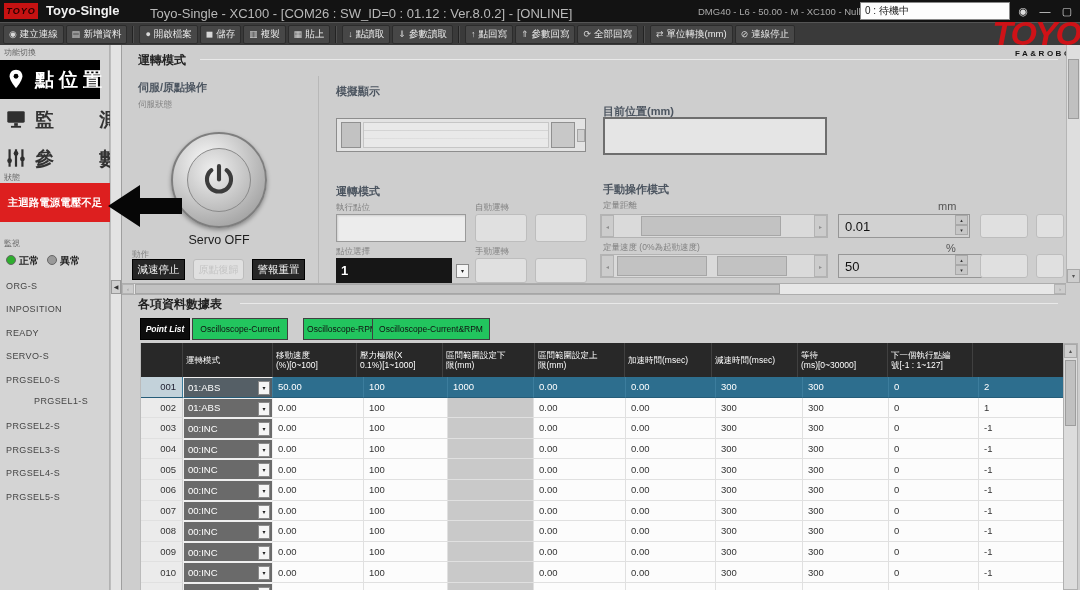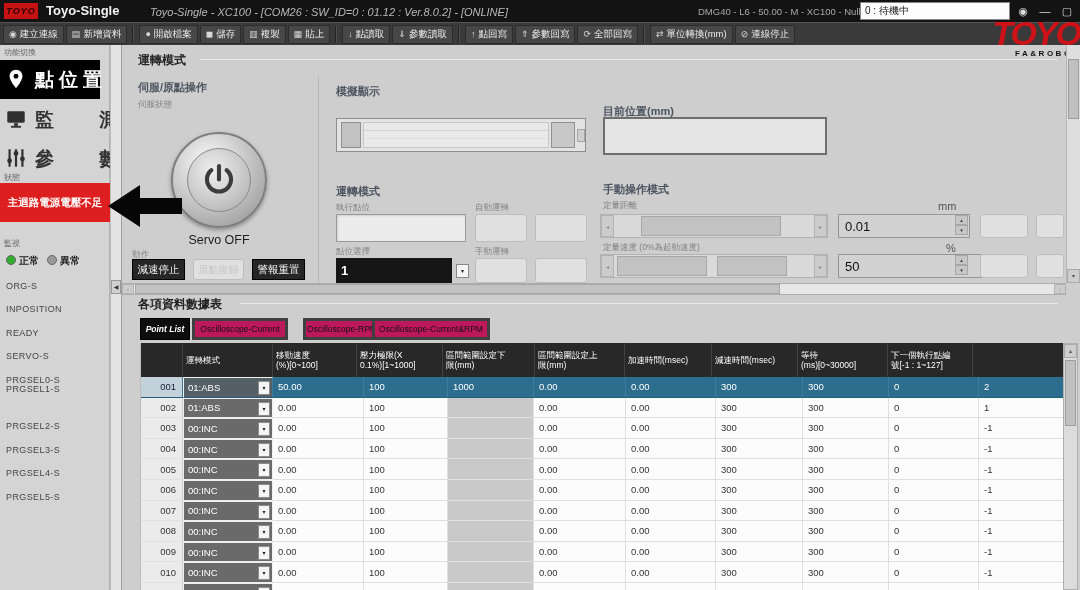--- a/index.html
+++ b/index.html
@@ -8,21 +8,21 @@
     position:relative; width:1080px; height:590px; overflow:hidden;
     font-family:"Liberation Sans", sans-serif; background:#cecece;
   }
   .abs { position:absolute; }
 
   
   .titlebar { left:0; top:0; width:1080px; height:22px; background:#131313; }
   .logo-badge { left:4px; top:3px; width:34px; height:16px; background:#c61212; color:#2a0000;
     font-size:9px; font-weight:bold; font-style:italic; text-align:center; line-height:16px; letter-spacing:1px; }
   .app-name { left:46px; top:3px; color:#f2f2f2; font-size:13px; font-weight:bold; }
-  .win-title { left:150px; top:6px; color:#b9b9b9; font-size:11px;font-style:italic; }
+  .win-title { left:150px; top:6px; color:#b9b9b9; font-size:13px; }
   .device-info { left:698px; top:6px; color:#aaaaaa; font-size:9.5px; }
   .tb-statusbox { left:860px; top:2px; width:150px; height:18px; background:#fdfdfd; border:1px solid #888;
     color:#222; font-size:10px; line-height:16px; padding-left:4px; }
   .winctl { top:3px; color:#dcdcdc; font-size:11px; width:18px; height:16px; text-align:center; line-height:16px; }
 
   
   .toolbar { left:0; top:22px; width:1080px; height:23px; background:#3a3a3a; border-top:1px solid #555;
     display:flex; align-items:center; padding-left:2px; }
   .tb-btn { display:flex; align-items:center; height:19px; padding:0 5px; margin:0 1px; background:#474747;
     border:1px solid #2c2c2c; border-radius:2px; color:#ececec; font-size:9.5px; white-space:nowrap; }
@@ -103,21 +103,21 @@
   .vscroll { background:#dedede; border-left:1px solid #b5b5b5; }
   .sb-btn { position:absolute; left:0; width:100%; height:14px; background:#cecece; border:1px solid #a9a9a9;
     color:#555; font-size:6px; text-align:center; line-height:12px; }
   .sb-thumb { position:absolute; left:1px; background:#c0c0c0; border:1px solid #9d9d9d; }
   .hscroll { left:122px; top:283px; width:944px; height:12px; background:#e7e7e7;
     border-top:1px solid #adadad; border-bottom:1px solid #adadad; }
 
   
   .tab { position:absolute; top:318px; height:22px; font-size:8.5px; display:flex; align-items:center; justify-content:center; }
   .tab.active { background:#0d0d0d; color:#fff; font-weight:bold; font-style:italic; border:1px solid #000; }
-  .tab.plain { background:#be185d; color:#111; border:3px solid #404040;text-align:right; }
+  .tab.plain { background:#22c55e; color:#111; border:1px solid #404040;text-align:right; }
 
   
   .dtable { left:140px; top:343px; width:923px; height:247px; overflow:hidden; background:#f2f2f2; border-left:1px solid #bbb; }
   .thead { display:flex; height:34px; background:#282828; }
   .th { color:#fff; font-size:8.5px; line-height:1.2; padding:3px 3px; border-right:1px solid #404040;
     display:flex; align-items:center; white-space:pre-line; flex:none; }
   .trow { display:flex; height:20.6px; }
   .td { flex:none; font-size:9.5px; color:#333; background:#fcfcfc; border-right:1px solid #e0e0e0;
     border-bottom:1px solid #e0e0e0; display:flex; align-items:center; padding-left:5px; overflow:hidden; }
   .td.rownum { background:#ebebeb; color:#333; justify-content:flex-end; padding-right:6px; padding-left:0;
@@ -247,21 +247,21 @@
     <div class="abs side-minilabel" style="left:4px; top:127px;">狀態</div>
     <div class="abs alertbox" style="top:138px;">主迴路電源電壓不足</div>
     <div class="abs side-minilabel" style="left:4px; top:193px;">監視</div>
     <div class="abs" style="left:6px; top:205px;" id="legend-container"><span style="margin-right: 8px;"><span class="legend-dot" style="background: rgb(47, 174, 47);"></span><span class="legend-label">正常</span></span><span style="margin-right: 8px;"><span class="legend-dot" style="background: rgb(154, 154, 154);"></span><span class="legend-label">異常</span></span></div>
     <div id="signal-container">
         <div class="signal" style="top: 236px;">ORG-S</div>
         <div class="signal" style="top: 259.4px;">INPOSITION</div>
         <div class="signal" style="top: 282.8px;">READY</div>
         <div class="signal" style="top: 306.2px;">SERVO-S</div>
         <div class="signal" style="top: 329.6px;">PRGSEL0-S</div>
-        <div class="signal" style="top: 339px;">PRGSEL1-S</div>
+        <div class="signal" style="top: 351px; margin-left: 28px;">PRGSEL1-S</div>
         <div class="signal" style="top: 376.4px;">PRGSEL2-S</div>
         <div class="signal" style="top: 399.8px;">PRGSEL3-S</div>
         <div class="signal" style="top: 423.2px;">PRGSEL4-S</div>
         <div class="signal" style="top: 446.6px;">PRGSEL5-S</div>
       </div>
   </div>
 
   <div class="abs splitter"></div>
   <div class="abs collapse-btn">◀</div>
 

